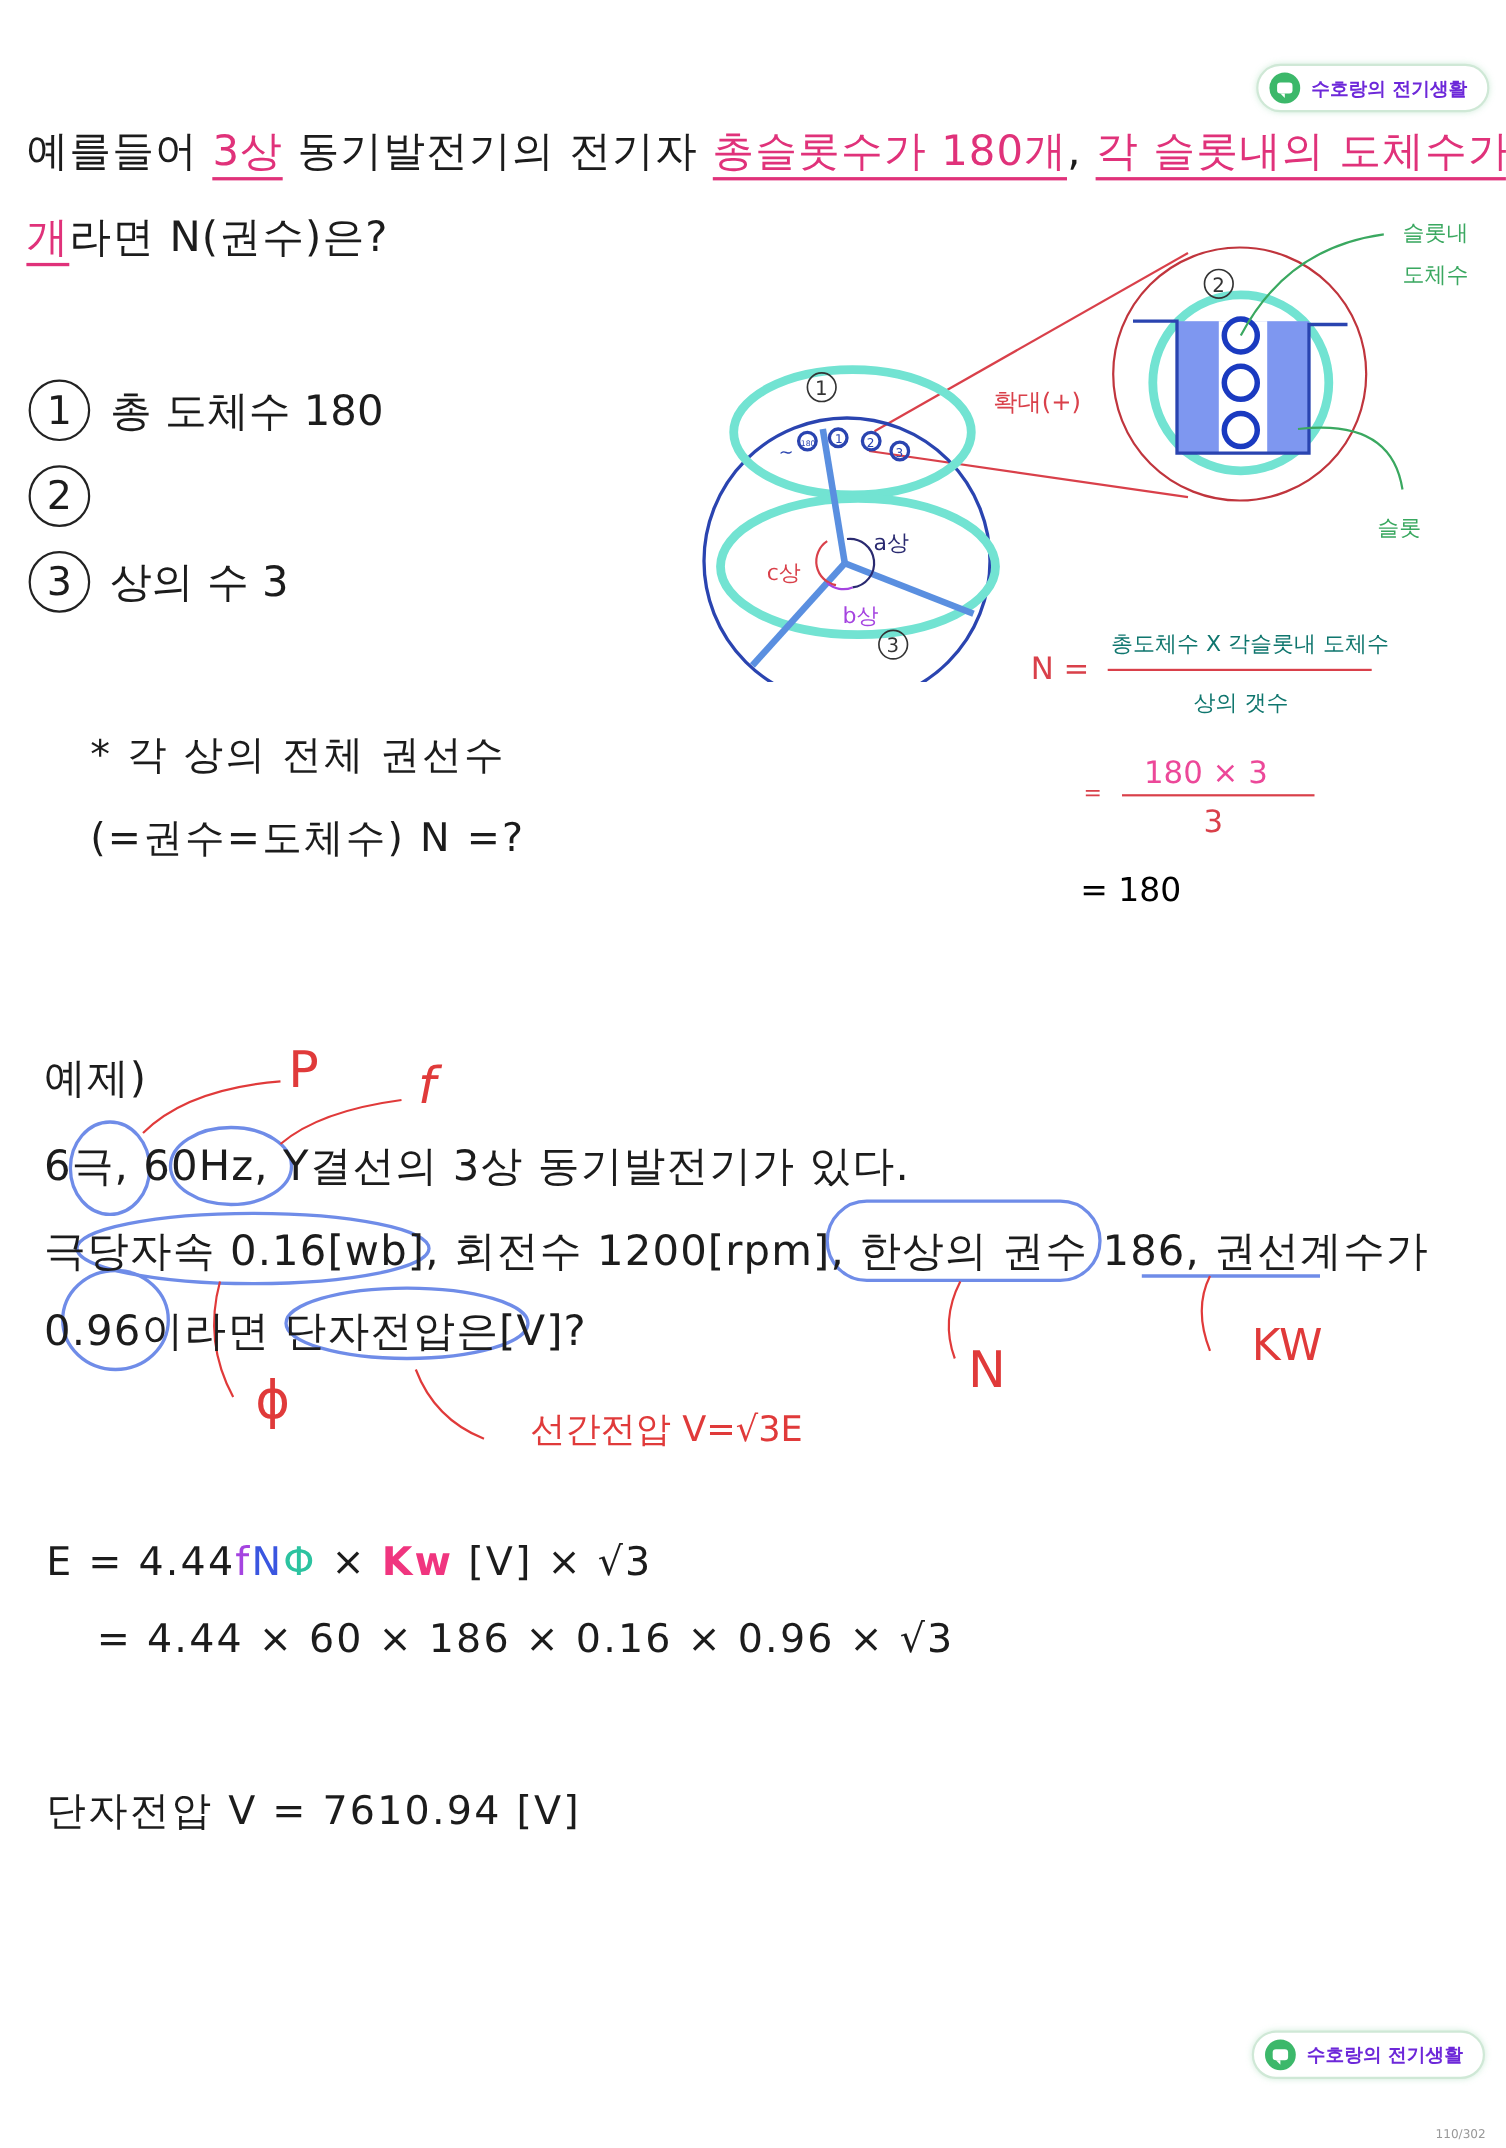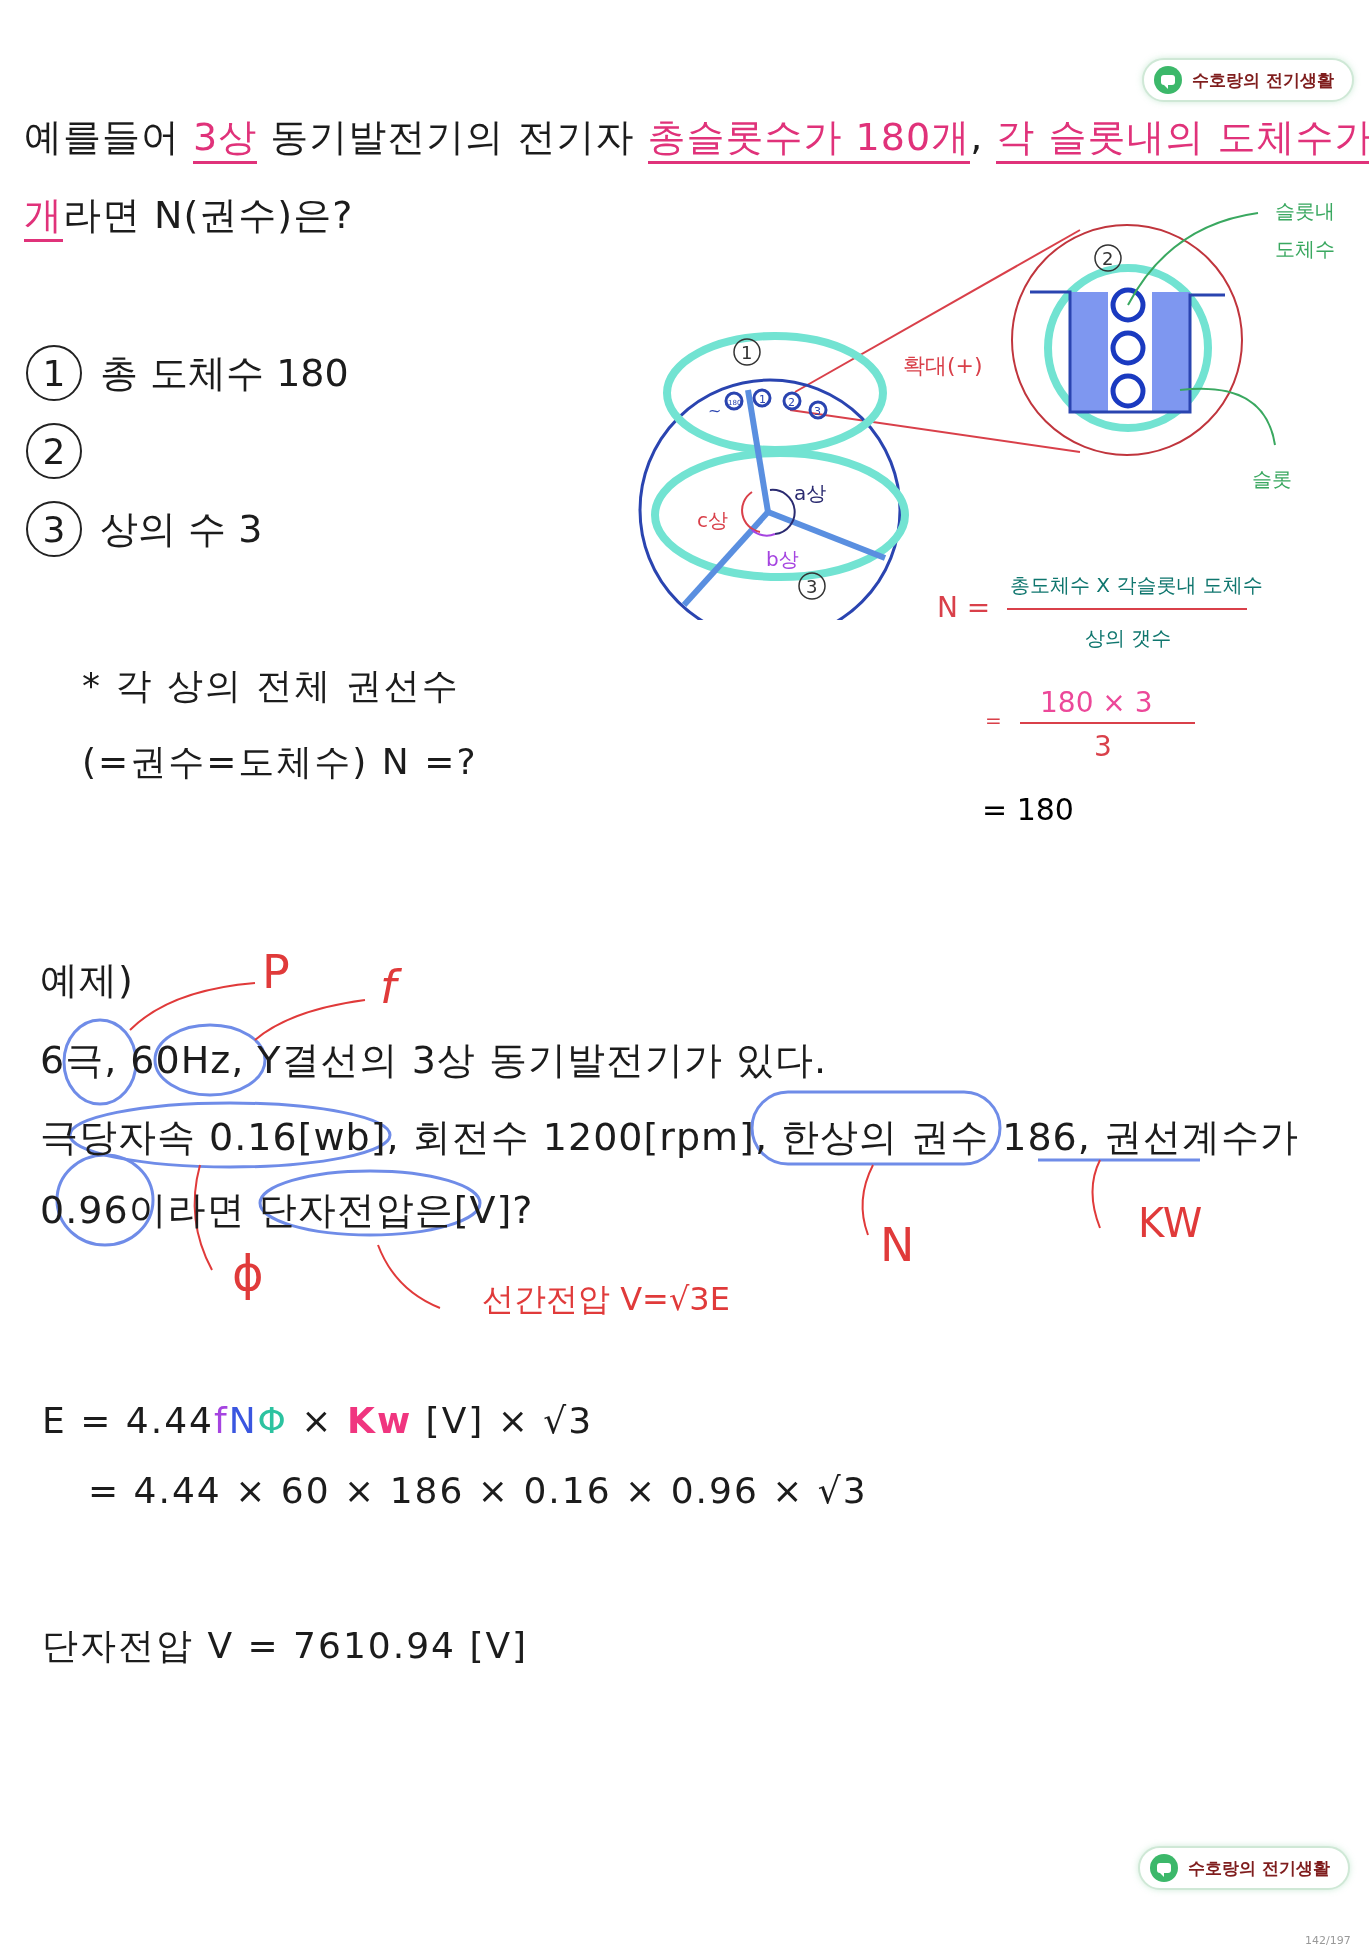--- a/index.html
+++ b/index.html
@@ -6,21 +6,21 @@
   body {
     width: 1369px; height: 1953px; position: relative; overflow: hidden;
     font-family: "DejaVu Sans", sans-serif; color: #1c1c1c;
   }
   .abs { position: absolute; }
   .txt { white-space: nowrap; }
   .badge {
     position: absolute; display: flex; align-items: center; gap: 10px;
     border: 2px solid #cfe8d6; border-radius: 26px; background: #fff;
     padding: 6px 18px 6px 10px; box-shadow: 0 0 6px rgba(120,200,150,0.35);
-    font-weight: bold; color: #7f1d1d; font-size: 17px;
+    font-weight: bold; color: #6d28d9; font-size: 17px;
   }
   .badge .chat {
     width: 28px; height: 28px; border-radius: 50%; background: #3cb86a;
     display: flex; align-items: center; justify-content: center;
   }
   .badge .chat i {
     display: block; width: 14px; height: 10px; background: #fff; border-radius: 3px; position: relative;
   }
   .badge .chat i:after {
     content: ""; position: absolute; left: 3px; bottom: -4px; border-left: 4px solid transparent;
@@ -180,13 +180,13 @@
 </div>
 <div class="abs txt eq" style="left:88px; top:1470px;">= 4.44 × 60 × 186 × 0.16 × 0.96 × √3</div>
 <div class="abs txt eq" style="left:42px; top:1622px;">단자전압 V = 7610.94 [V]</div>
 
 <div class="badge" style="left:1138px; top:1846px;">
   <span class="chat">
       <i></i>
     </span>
   <span>수호랑의 전기생활</span>
 </div>
-<div class="abs txt pagenum" style="left:1305px; top:1934px;">142/197</div>
+<div class="abs txt pagenum" style="left:1305px; top:1934px;">110/302</div>
 
 </body></html>

